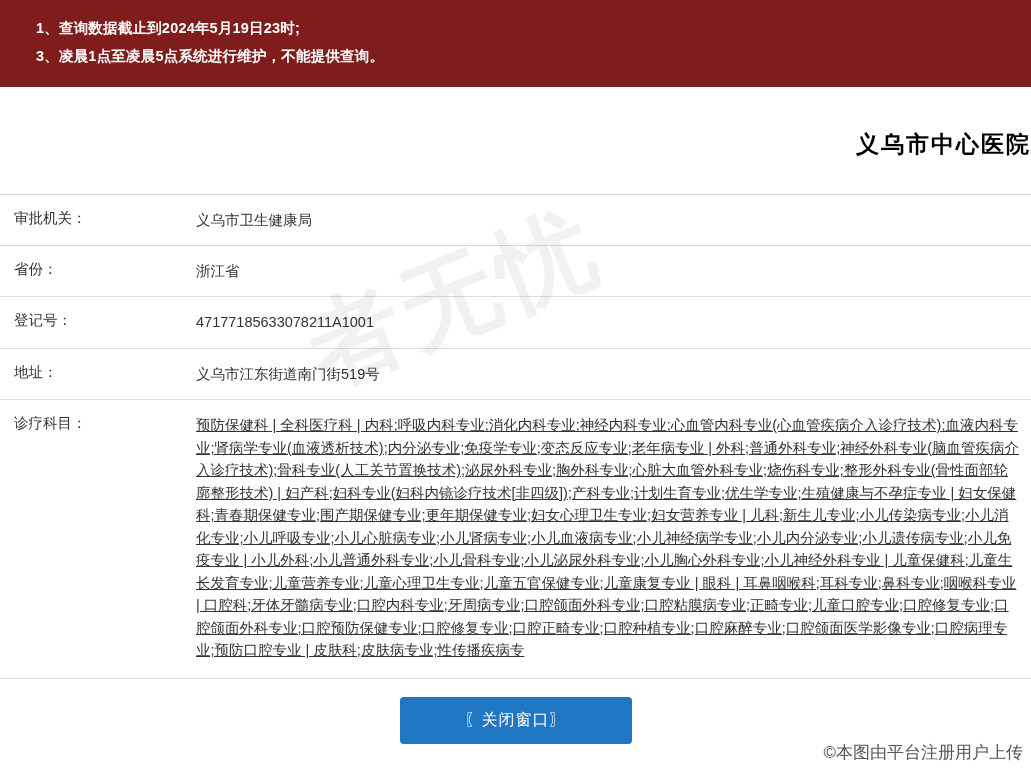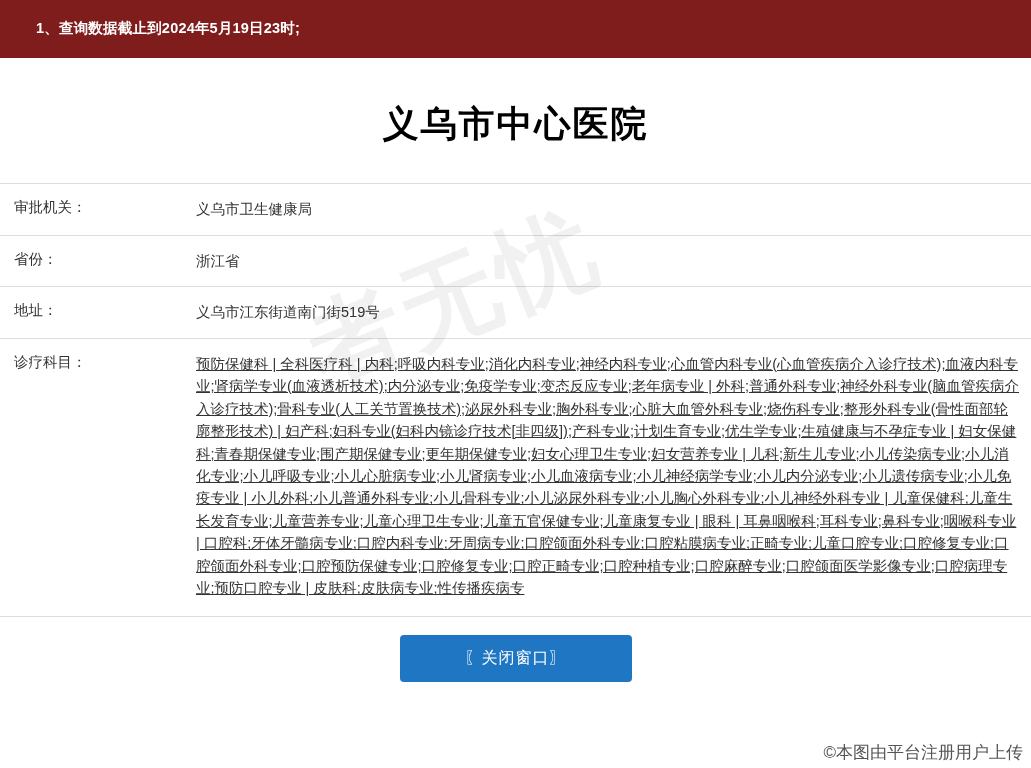--- a/index.html
+++ b/index.html
@@ -27,22 +27,22 @@
     font-size: 14.5px;
     line-height: 1.95;
     font-weight: bold;
   }
   .notice-line {
     white-space: nowrap;
     letter-spacing: 0.2px;
   }
   
   .title {
-    text-align: center;
-    font-size: 36px;
+    text-align: right;
+    font-size: 23px;
     font-weight: bold;
     color: #000;
     padding: 42px 0 34px 0;
     letter-spacing: 2px;
   }
   
   .info-table {
     width: 100%;
     border-collapse: collapse;
     table-layout: fixed;
@@ -119,35 +119,40 @@
     white-space: nowrap;
   }
 </style>
 </head>
 <body>
 
 <div class="page">
 
   <div class="notice">
     <div class="notice-line">1、查询数据截止到2024年5月19日23时;</div>
+    <div class="notice-line">3、凌晨1点至凌晨5点系统进行维护，不能提供查询。</div>
   </div>
 
   <div class="title">义乌市中心医院</div>
 
   <div class="watermark">者无忧</div>
 
   <table class="info-table">
     <tbody>
       <tr>
         <td class="label">审批机关：</td>
         <td class="value">义乌市卫生健康局</td>
       </tr>
       <tr>
         <td class="label">省份：</td>
         <td class="value">浙江省</td>
+      </tr>
+      <tr>
+        <td class="label">登记号：</td>
+        <td class="value">47177185633078211A1001</td>
       </tr>
       <tr>
         <td class="label">地址：</td>
         <td class="value">义乌市江东街道南门街519号</td>
       </tr>
       <tr class="dept">
         <td class="label">诊疗科目：</td>
         <td class="value dept-value">预防保健科 | 全科医疗科 | 内科;呼吸内科专业;消化内科专业;神经内科专业;心血管内科专业(心血管疾病介入诊疗技术);血液内科专业;肾病学专业(血液透析技术);内分泌专业;免疫学专业;变态反应专业;老年病专业 | 外科;普通外科专业;神经外科专业(脑血管疾病介入诊疗技术);骨科专业(人工关节置换技术);泌尿外科专业;胸外科专业;心脏大血管外科专业;烧伤科专业;整形外科专业(骨性面部轮廓整形技术) | 妇产科;妇科专业(妇科内镜诊疗技术[非四级]);产科专业;计划生育专业;优生学专业;生殖健康与不孕症专业 | 妇女保健科;青春期保健专业;围产期保健专业;更年期保健专业;妇女心理卫生专业;妇女营养专业 | 儿科;新生儿专业;小儿传染病专业;小儿消化专业;小儿呼吸专业;小儿心脏病专业;小儿肾病专业;小儿血液病专业;小儿神经病学专业;小儿内分泌专业;小儿遗传病专业;小儿免疫专业 | 小儿外科;小儿普通外科专业;小儿骨科专业;小儿泌尿外科专业;小儿胸心外科专业;小儿神经外科专业 | 儿童保健科;儿童生长发育专业;儿童营养专业;儿童心理卫生专业;儿童五官保健专业;儿童康复专业 | 眼科 | 耳鼻咽喉科;耳科专业;鼻科专业;咽喉科专业 | 口腔科;牙体牙髓病专业;口腔内科专业;牙周病专业;口腔颌面外科专业;口腔粘膜病专业;正畸专业;儿童口腔专业;口腔修复专业;口腔颌面外科专业;口腔预防保健专业;口腔修复专业;口腔正畸专业;口腔种植专业;口腔麻醉专业;口腔颌面医学影像专业;口腔病理专业;预防口腔专业 | 皮肤科;皮肤病专业;性传播疾病专</td>
       </tr>
     </tbody>

